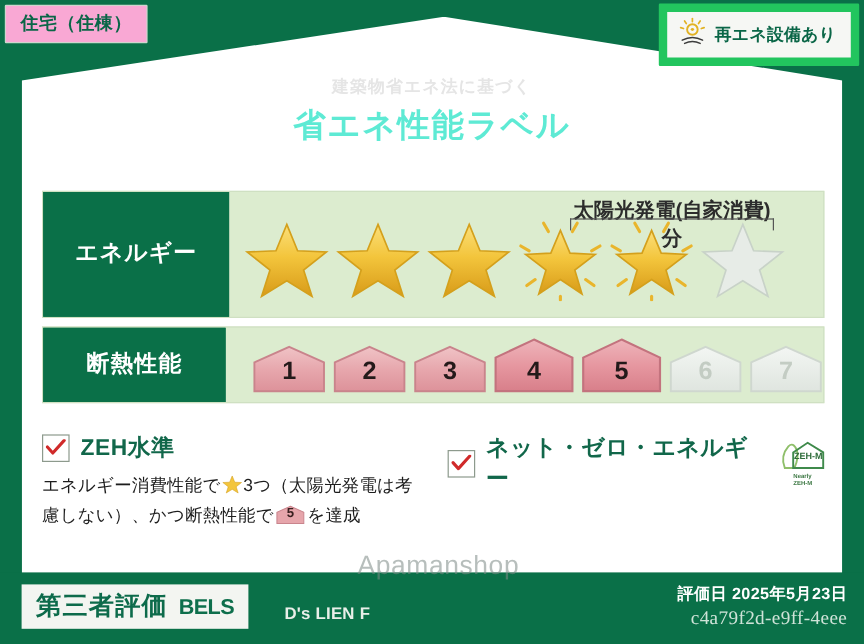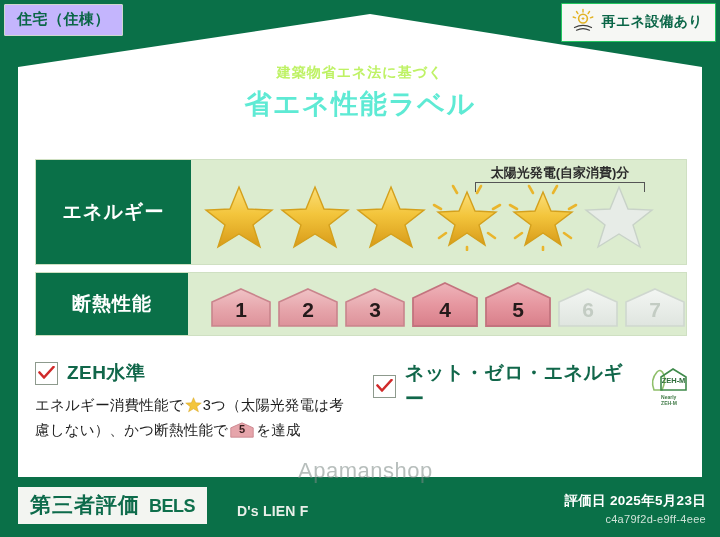--- a/index.html
+++ b/index.html
@@ -15,36 +15,36 @@
   }
   
   .white-body{
     position:absolute;left:18px;top:14px;width:684px;height:508px;
     background:#ffffff;
     clip-path:polygon(0 53px, 352px 0, 684px 53px, 684px 508px, 0 508px);
   }
   
   .type-pill{
     position:absolute;left:4px;top:4px;
-    background:#c4b5fd;border:1px solid #ced6cd;
+    background:#f9a8d4;border:1px solid #ced6cd;
     padding:5px 12px 6px 12px;
     font-size:15px;font-weight:bold;color:#0a6647;
     letter-spacing:0.5px;z-index:30;border-radius:1px;
   }
   
   .renew-badge{
     position:absolute;right:4px;top:3px;
-    background:#f6f7f4;border:1px solid #22c55e;
+    background:#f6f7f4;border:7px solid #22c55e;
     display:flex;align-items:center;gap:6px;
     padding:4px 12px 5px 8px;z-index:30;border-radius:1px;
   }
   .renew-badge .txt{font-size:14px;font-weight:bold;color:#0a6647;letter-spacing:0.3px;}
   
   .title-wrap{position:absolute;left:0;top:64px;width:720px;text-align:center;z-index:20;}
-  .title-sub{font-size:14px;font-weight:bold;color:#bef264;letter-spacing:1px;}
+  .title-sub{font-size:14px;font-weight:bold;color:#e5e5e5;letter-spacing:1px;}
   .title-main{font-size:27px;font-weight:bold;color:#5eead4;letter-spacing:1.5px;margin-top:4px;}
   
   .row{
     position:absolute;left:35px;width:650px;
     background:#dceccf;display:flex;align-items:stretch;
     border:1px solid #cfe0c2;
   }
   .row-energy{top:159px;height:104px;}
   .row-insul{top:272px;height:62px;}
   .row-key{
@@ -53,21 +53,21 @@
     font-size:19px;font-weight:bold;line-height:1.25;letter-spacing:1px;
     box-shadow:inset 0 0 0 2px #0a7048;
   }
   .row-val{flex:1;position:relative;display:flex;align-items:center;}
   
   .stars{display:flex;align-items:center;gap:4px;padding-left:12px;margin-top:8px;}
   .star{width:72px;height:70px;position:relative;}
   
   .solar-note{
     position:absolute;left:279px;top:4px;width:180px;text-align:center;
-    font-size:13px;color:#2c2c2c;font-weight:bold;
+    font-size:17px;color:#2c2c2c;font-weight:bold;
   }
   .solar-bracket{
     position:absolute;left:284px;top:22px;width:168px;height:9px;
     border-left:1.5px solid #555;border-right:1.5px solid #555;border-top:1.5px solid #555;
   }
   
   .houses{display:flex;align-items:flex-end;gap:5px;padding-left:22px;}
   .house{position:relative;display:flex;align-items:flex-end;justify-content:center;}
   .house .num{
     position:relative;z-index:3;font-size:21px;font-weight:bold;
@@ -112,21 +112,21 @@
   .bels-jp{font-size:21px;font-weight:bold;color:#0d6b4b;letter-spacing:1px;}
   .bels-en{font-size:18px;font-weight:bold;color:#0e6f4c;letter-spacing:-0.5px;}
   .proj-name{
     position:absolute;left:237px;bottom:18px;z-index:26;
     font-size:14px;font-weight:bold;color:#e9efe9;letter-spacing:0.2px;
   }
   .footer-right{
     position:absolute;right:14px;bottom:12px;text-align:right;z-index:26;color:#ffffff;
   }
   .eval-date{font-size:13.5px;font-weight:bold;letter-spacing:0.3px;}
-  .eval-id{font-size:11px;color:#cfe3d8;margin-top:3px;letter-spacing:0.3px;}
+  .eval-id{font-size:16px;color:#cfe3d8;margin-top:3px;letter-spacing:0.3px;font-family:Liberation Serif, serif;}
   .footer-strip{position:absolute;left:0;bottom:0;width:720px;height:60px;background:#0a7048;z-index:20;}
 </style>
 </head>
 <body>
 
 <div id="label-root">
 
   <div class="white-body"></div>
 
   <div class="type-pill">住宅（住棟）</div>

